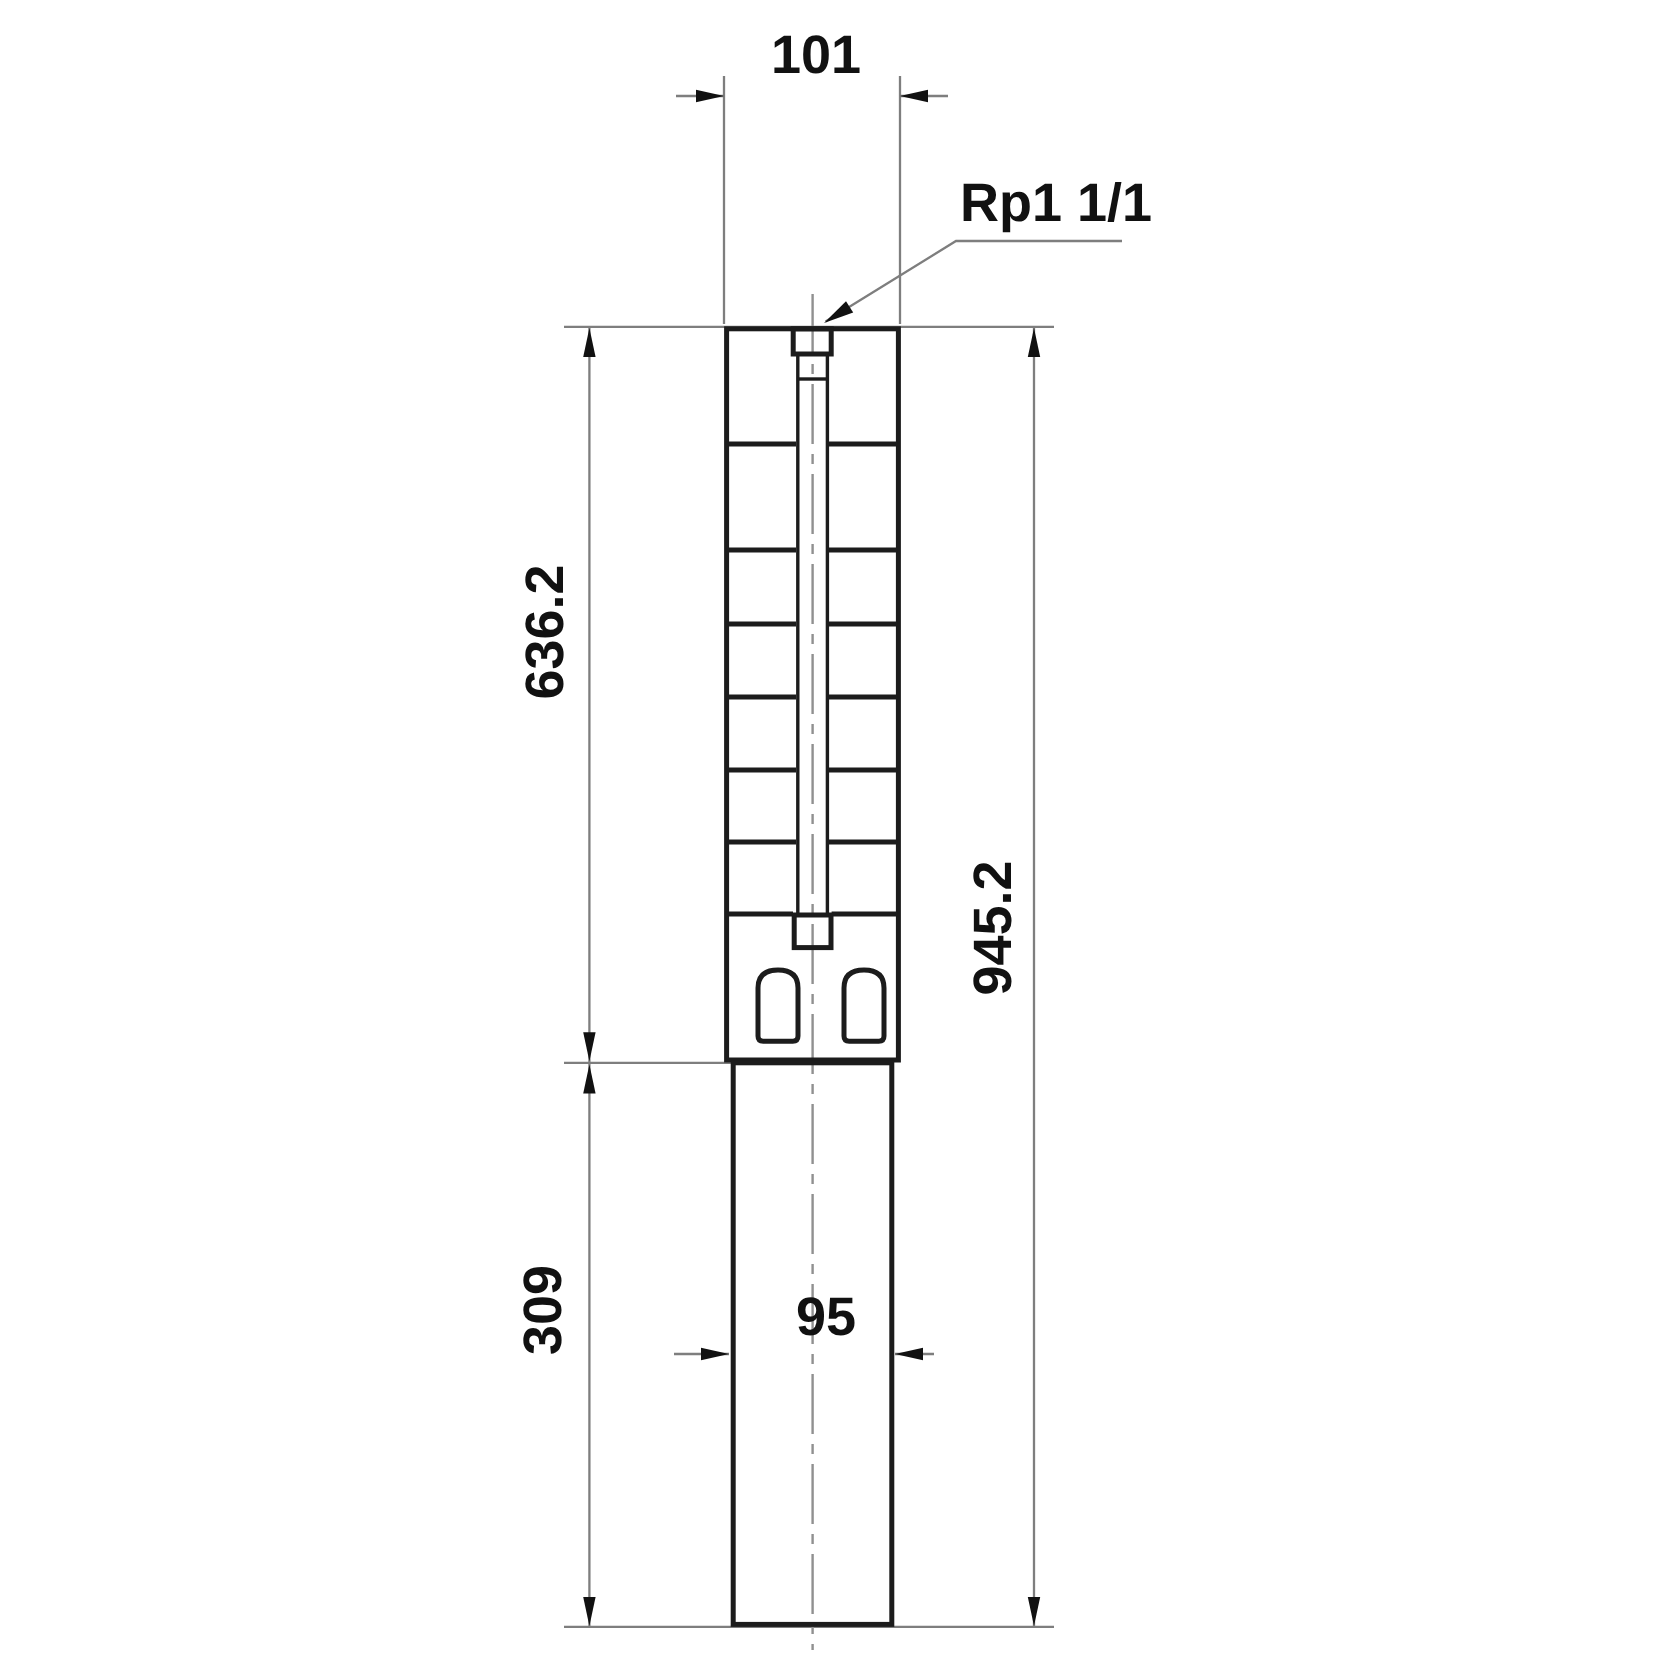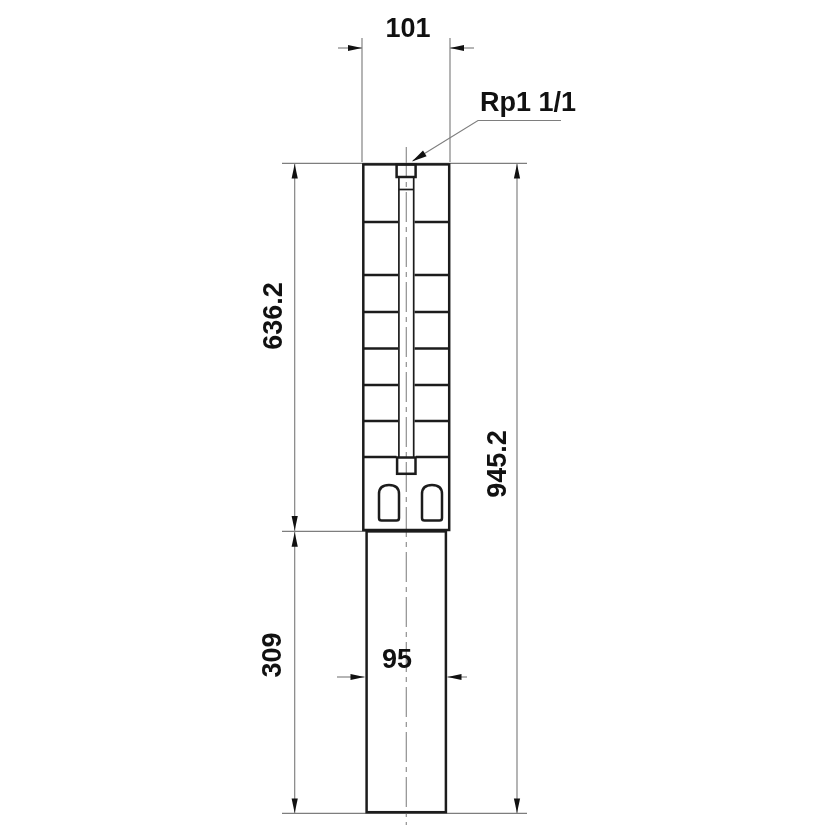--- a/index.html
+++ b/index.html
@@ -146,14 +146,14 @@
   <div class="dim-label" style="left:408px; top:28px">101</div>
 
   <div class="dim-label" style="left:528px; top:102px">Rp1 1/1</div>
 
   <div class="dim-label rot" style="left:273px; top:316px">636.2</div>
 
   <div class="dim-label rot" style="left:497px; top:464px">945.2</div>
 
   <div class="dim-label rot" style="left:272px; top:655px">309</div>
 
-  <div class="dim-label" style="left:397px; top:659px">95</div>
+  <div class="dim-label" style="left:413px; top:659px">95</div>
 </div>
 
 </body></html>

